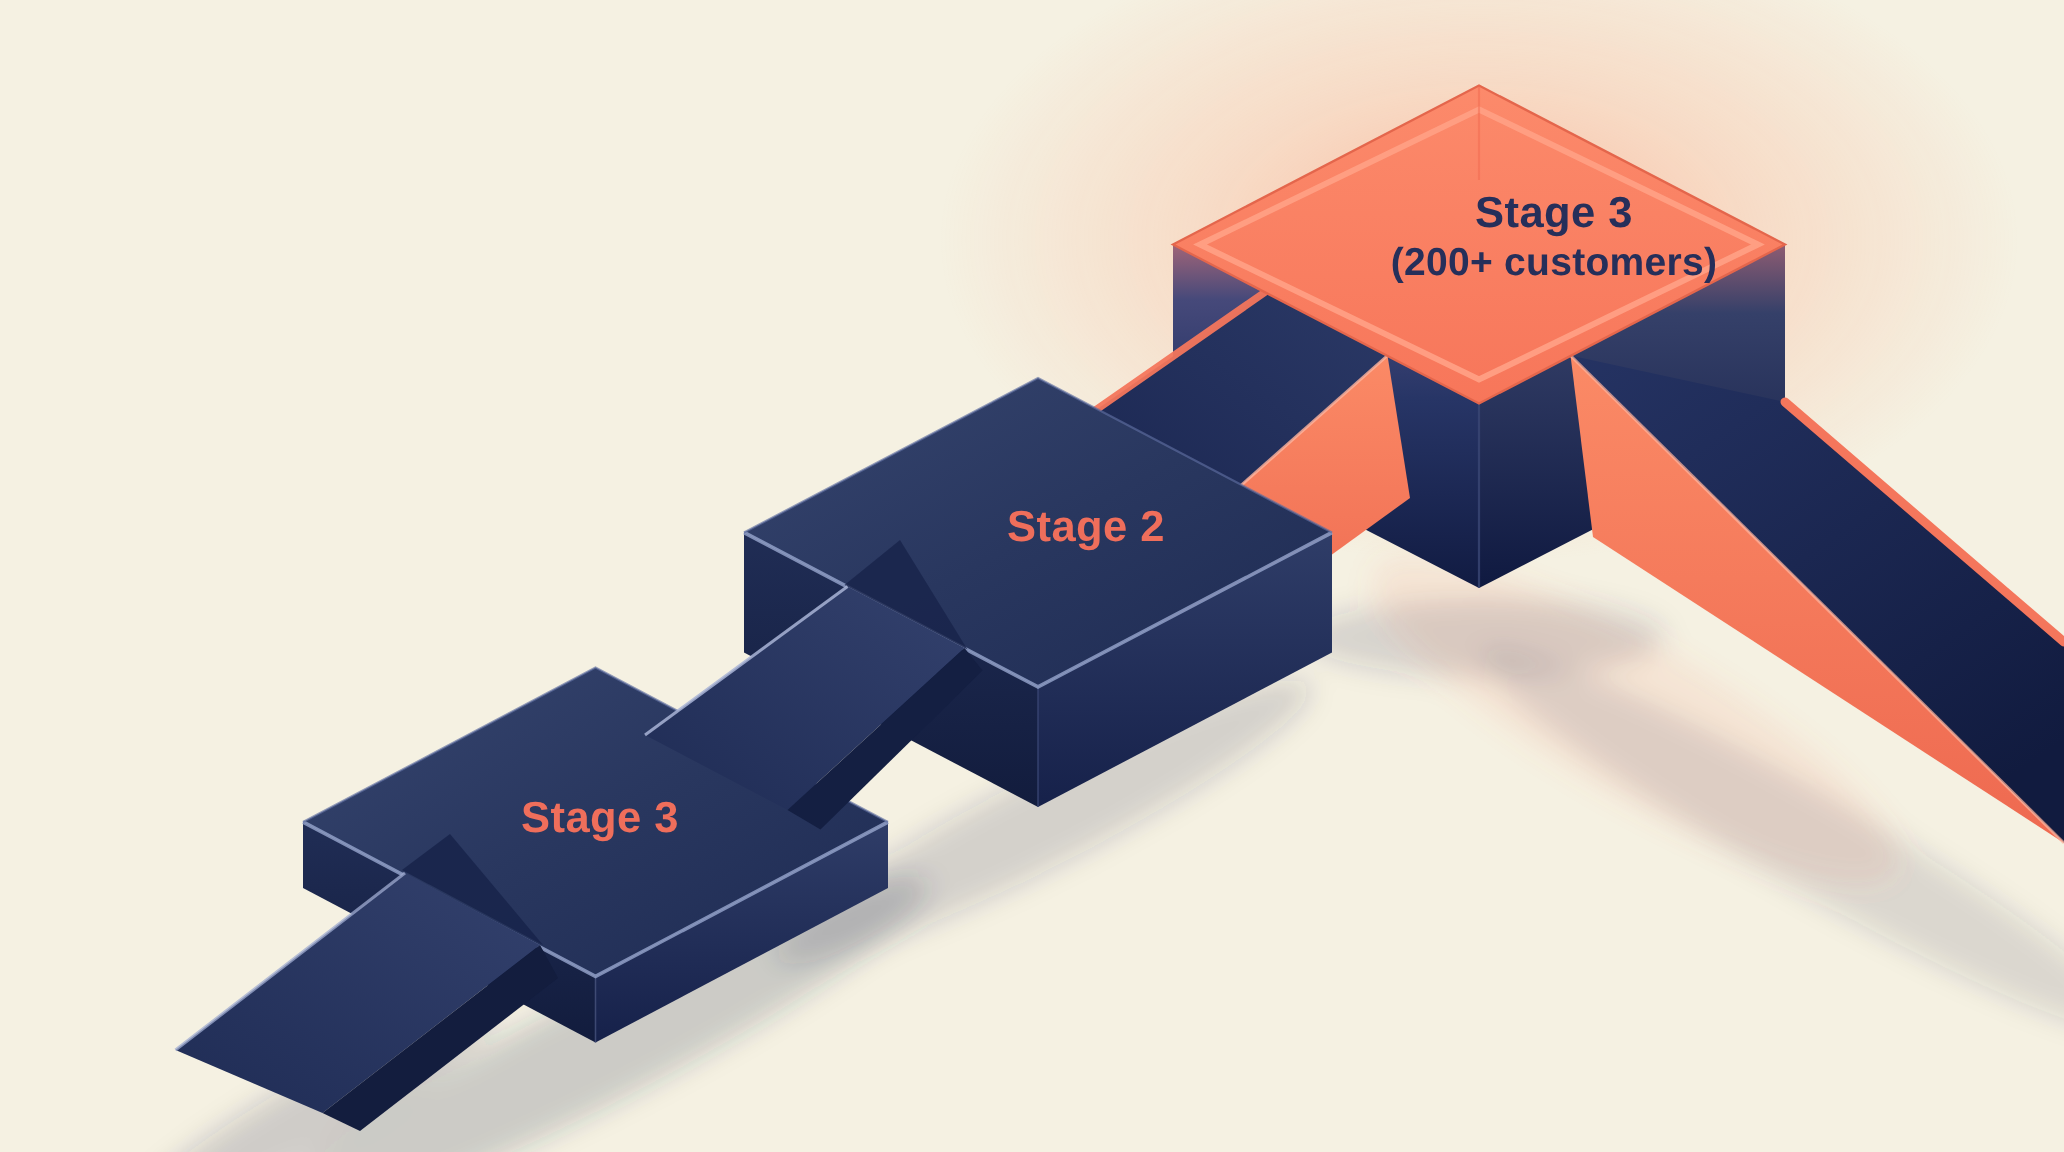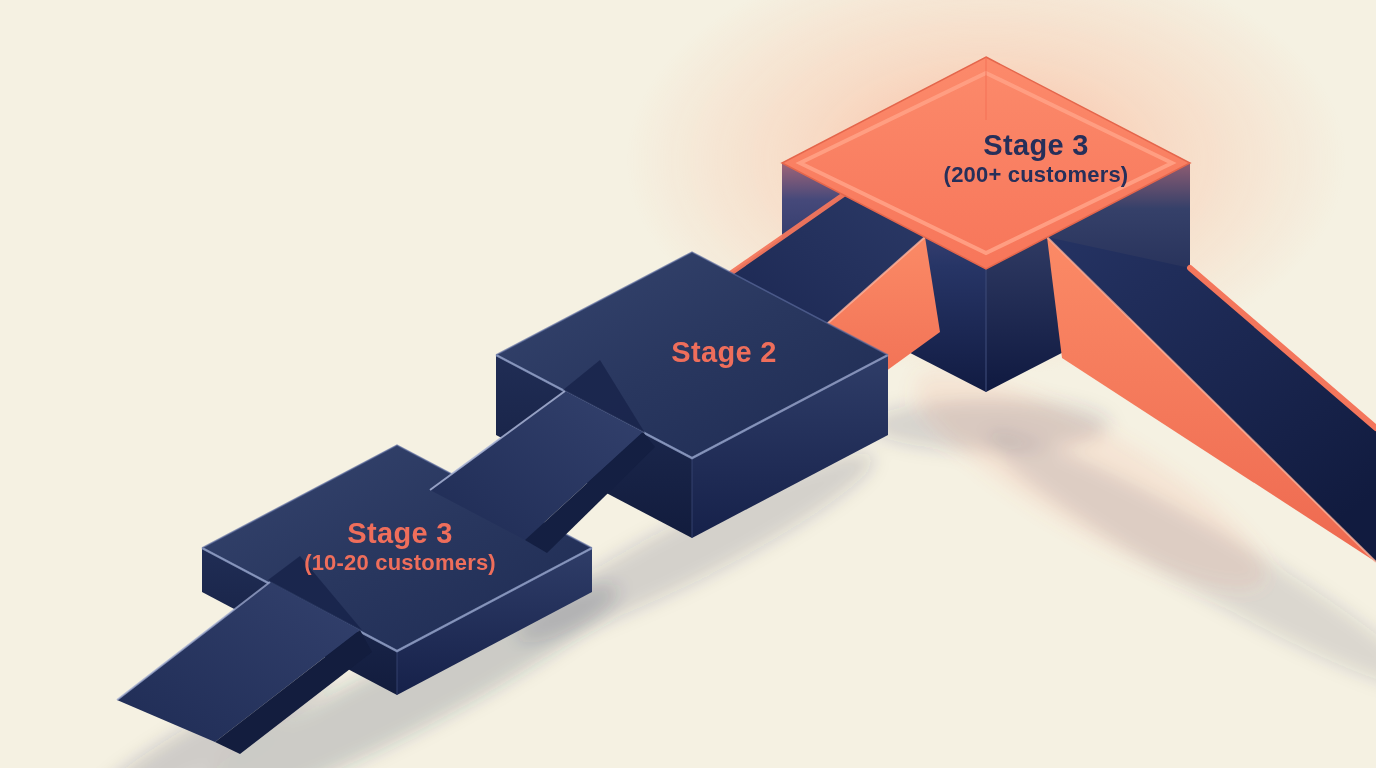--- a/index.html
+++ b/index.html
@@ -18,21 +18,21 @@
     line-height:1.18;
     pointer-events:none;
     white-space:nowrap;
   }
   .stage-label .title{
     font-size:29px;
     font-weight:700;
     letter-spacing:.3px;
   }
   .stage-label .subtitle{
-    font-size:22px;
+    font-size:26px;
     font-weight:600;
     letter-spacing:.2px;
   }
   .label-coral{color:#EF6E5B;}
   .label-navy{color:#262F5A;margin-left:48px;}
   #label-stage-1{left:400px;top:546px;}
   #label-stage-2{left:692px;top:352px;margin-left:32px;}
   #label-stage-3{left:988px;top:158px;}
 </style>
 </head>
@@ -163,21 +163,20 @@
     <g>
       <polygon points="268,580 362,630 300,556" fill="#18234A" opacity=".85"></polygon>
       <polygon points="270,582 360,630 215,742 117,700" fill="url(#rampTopG)"></polygon>
       <line x1="270" y1="582" x2="117" y2="700" stroke="#9FABD0" stroke-width="2" opacity=".75"></line>
       <polygon points="360,630 215,742 240,754 372,652" fill="#131D3E"></polygon>
     </g>
   </svg>
 
   <div class="stage-label label-coral" id="label-stage-1">
     <div class="title">Stage 3</div>
-    <div class="subtitle">(10-20 customers)</div>
   </div>
   <div class="stage-label label-coral" id="label-stage-2">
     <div class="title">Stage 2</div>
   </div>
   <div class="stage-label label-navy" id="label-stage-3">
     <div class="title">Stage 3</div>
     <div class="subtitle">(200+ customers)</div>
   </div>
 
 </div>

